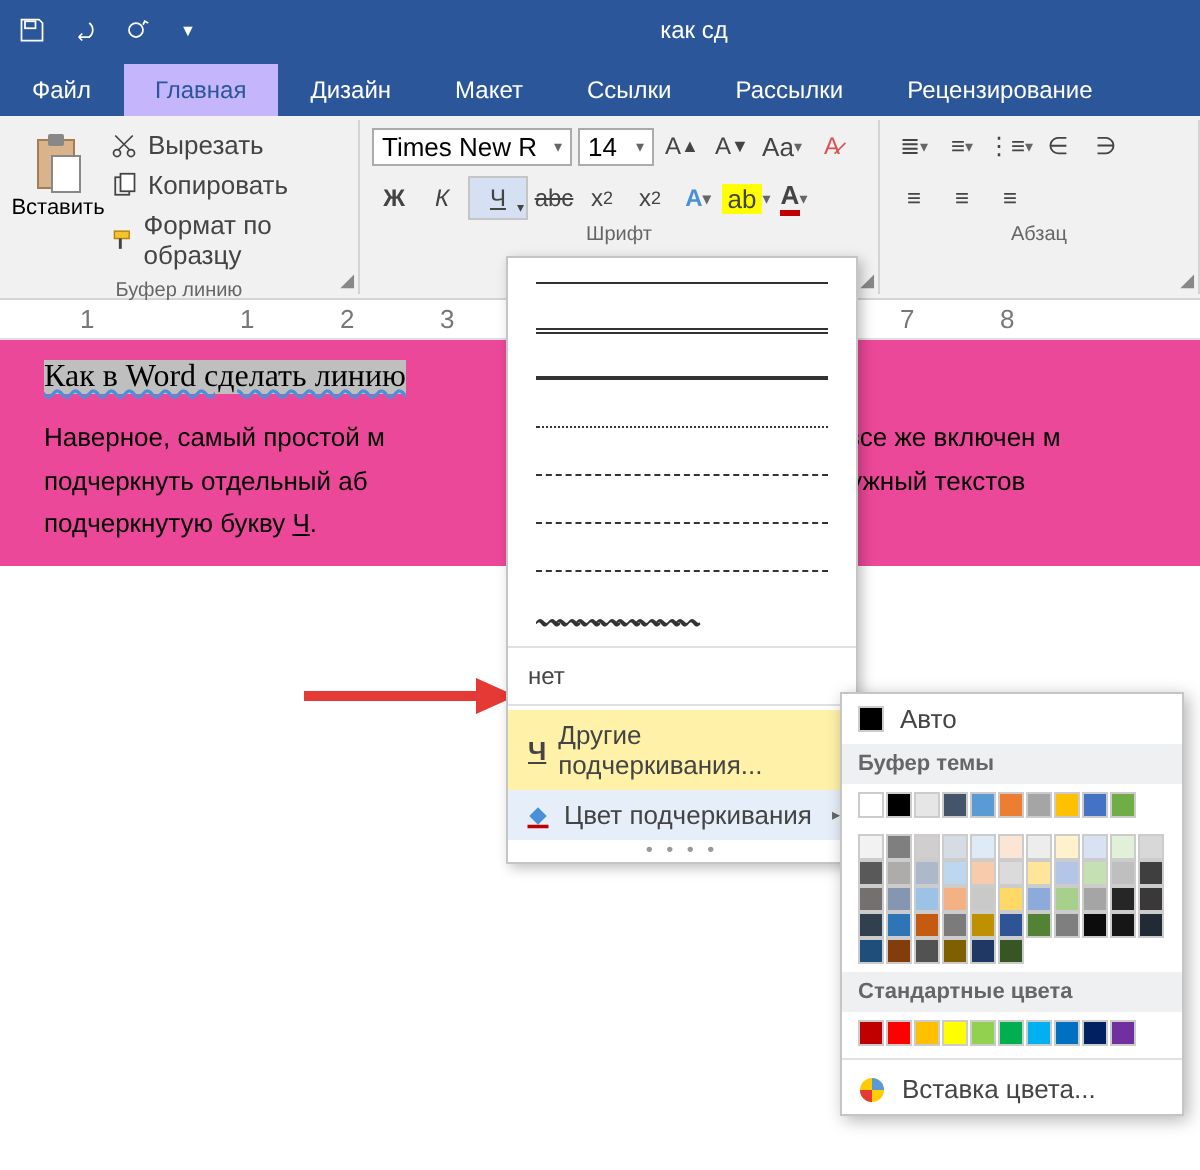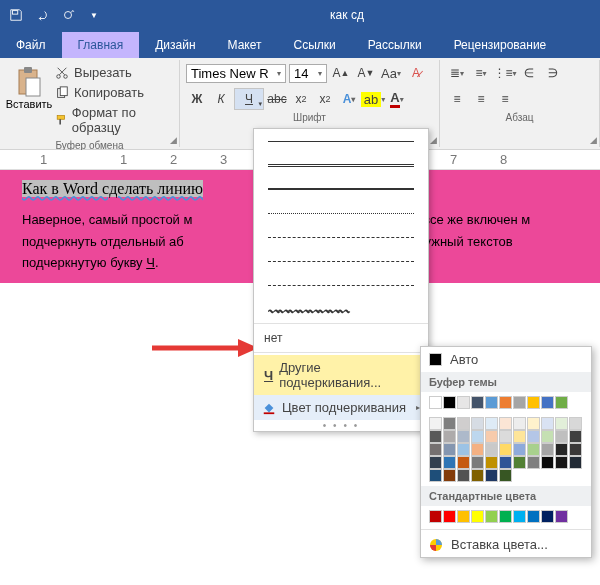--- a/index.html
+++ b/index.html
@@ -128,21 +128,21 @@
           </div>
         <div class="clip-cmd">
             <svg viewBox="0 0 16 16">
               <rect x="3" y="2" width="10" height="5" fill="#f4c430" stroke="#b8860b"></rect>
               <path d="M7 7v7" stroke="#444" stroke-width="2"></path>
             </svg>
             <span>Формат по образцу</span>
           </div>
       </div>
     </div>
-    <div class="group-label">Буфер обмена</div>
+    <div class="group-label">Буфер линию</div>
     <span class="expand-corner">◢</span>
   </div>
 
   <div class="group font-group">
     <div>
       <div class="font-row1">
         <div class="font-name">
             <span>Times New R</span>
             <span class="dd-arrow">▾</span>
           </div>

